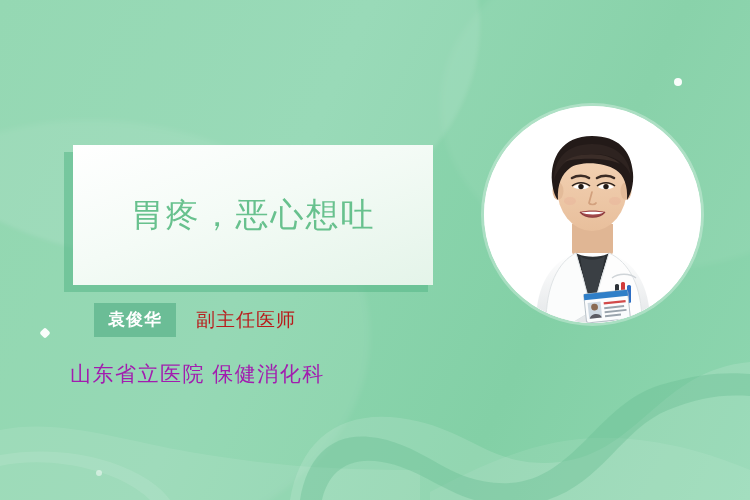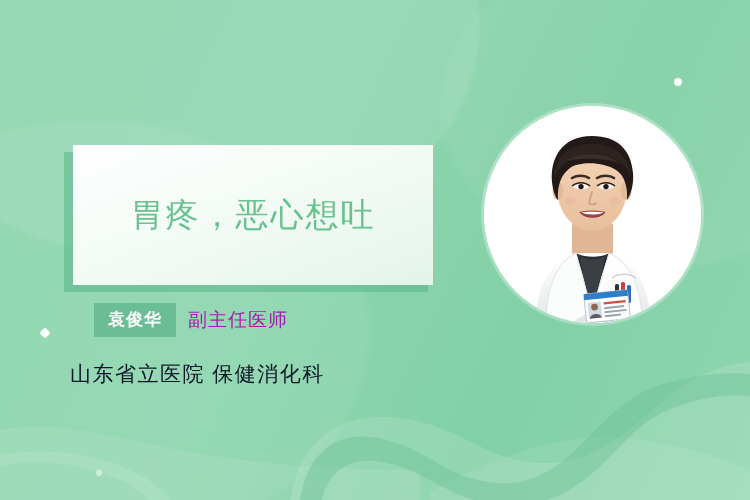--- a/index.html
+++ b/index.html
@@ -114,31 +114,31 @@
   .name-badge {
     background: #6bbd96;
     color: #ffffff;
     font-size: 17px;
     font-weight: bold;
     letter-spacing: 1px;
     padding: 5px 14px 6px 14px;
     white-space: nowrap;
   }
   .doctor-title {
-    color: #a21caf;
+    color: #b91c1c;
     font-size: 19px;
     letter-spacing: 1px;
-    margin-left: 12px;
+    margin-left: 20px;
     white-space: nowrap;
   }
   .hospital-line {
     position: absolute;
     left: 70px;
     top: 360px;
-    color: #0f172a;
+    color: #a21caf;
     font-size: 21px;
     letter-spacing: 1.5px;
     white-space: nowrap;
   }
 
   
   .avatar-wrap {
     position: absolute;
     left: 484px;
     top: 106px;

